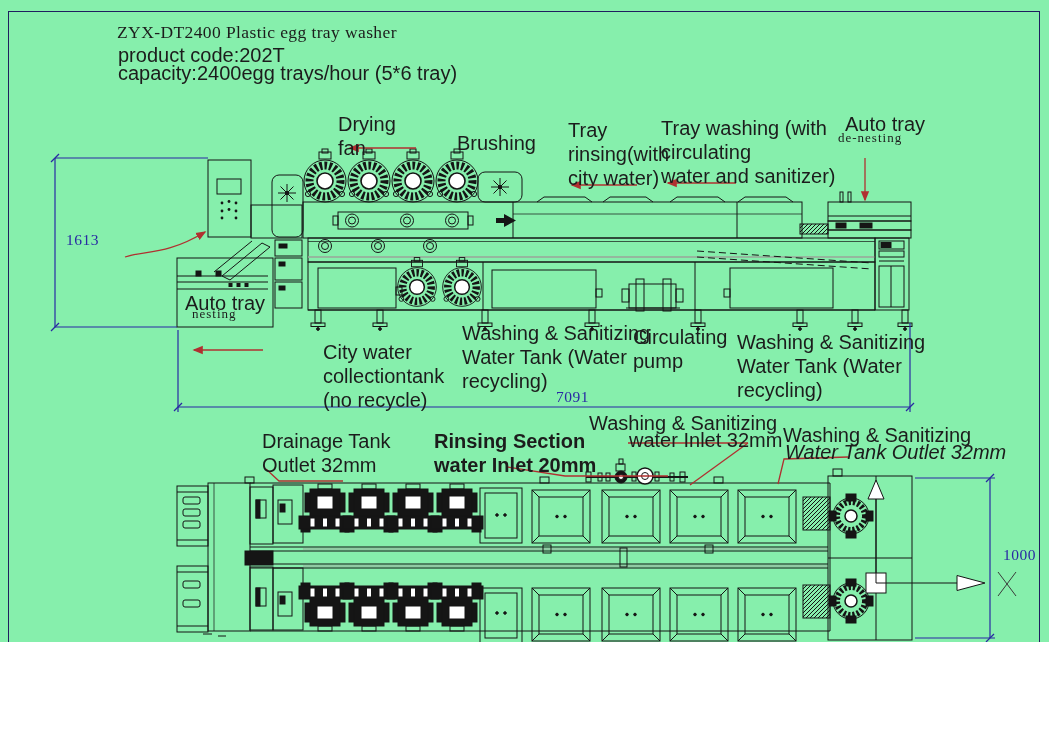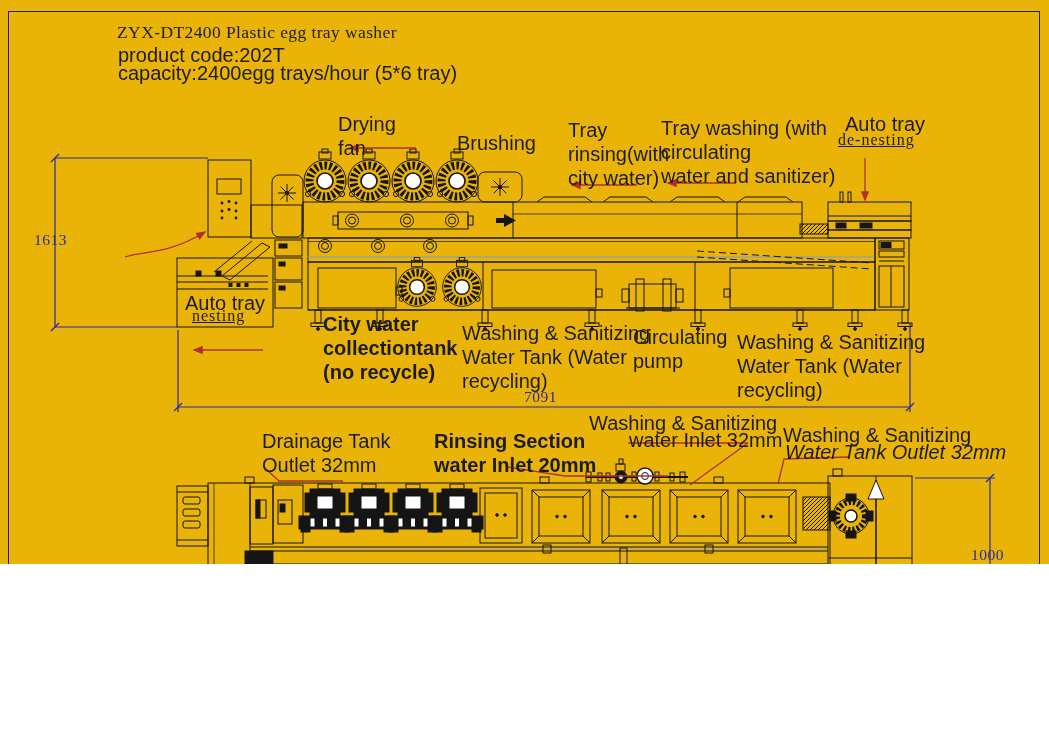--- a/index.html
+++ b/index.html
@@ -1,24 +1,24 @@
 <!DOCTYPE html>
 <html><head>
 <meta charset="utf-8">
 <style>
   html,body{margin:0;padding:0;background:#fff;}
-  .canvas{position:relative;width:1049px;height:564px;background:#eab308;overflow:hidden;
+  .canvas{position:relative;width:1049px;height:642px;background:#86efac;overflow:hidden;
           font-family:"Liberation Sans",sans-serif;}
   .frame{position:absolute;left:8px;top:11px;width:1030px;height:722px;
          border:1.5px solid #1e1e5f;pointer-events:none;}
   svg{position:absolute;left:0;top:0;}
   .lbl{position:absolute;color:#1c1c1c;font-size:20px;line-height:1.2;white-space:pre-line;}
   .title1{font-family:"Liberation Serif",serif;font-size:17.5px;letter-spacing:.4px;}
-  .serifbig{font-family:"Liberation Serif",serif;font-size:16px;letter-spacing:1px;text-decoration:underline;}
-  .dim{color:#2929a3;font-family:"Liberation Serif",serif;font-size:15.5px;letter-spacing:.5px;}
+  .serifbig{font-family:"Liberation Serif",serif;font-size:13px;letter-spacing:1px;}
+  .dim{color:#2929a3;font-family:"Liberation Serif",serif;font-size:15.5px;letter-spacing:.5px;margin-left:32px;}
 </style>
 </head>
 <body>
 
 <div class="canvas">
   <div class="frame"></div>
 
   <svg width="1049" height="745" viewBox="0 0 1049 745">
     <defs>
       <pattern id="hatch" width="4" height="4" patternUnits="userSpaceOnUse">
@@ -418,21 +418,21 @@
 rinsing(with
 city water)</div>
   <div class="lbl" style="left:661px;top:116px;">Tray washing (with
 circulating
 water and sanitizer)</div>
   <div class="lbl" style="left:845px;top:112px;">Auto tray</div>
   <div class="lbl serifbig" style="left:838px;top:130px;">de-nesting</div>
   <div class="lbl" style="left:185px;top:291px;">Auto tray</div>
   <div class="lbl serifbig" style="left:192px;top:306px;">nesting</div>
 
-  <div class="lbl" style="left:323px;top:312px;font-weight:bold;">City water
+  <div class="lbl" style="left:323px;top:340px;">City water
 collectiontank
 (no recycle)</div>
   <div class="lbl" style="left:462px;top:321px;">Washing &amp; Sanitizing
 Water Tank (Water
 recycling)</div>
   <div class="lbl" style="left:633px;top:325px;">Circulating
 pump</div>
   <div class="lbl" style="left:737px;top:330px;">Washing &amp; Sanitizing
 Water Tank (Water
 recycling)</div>

